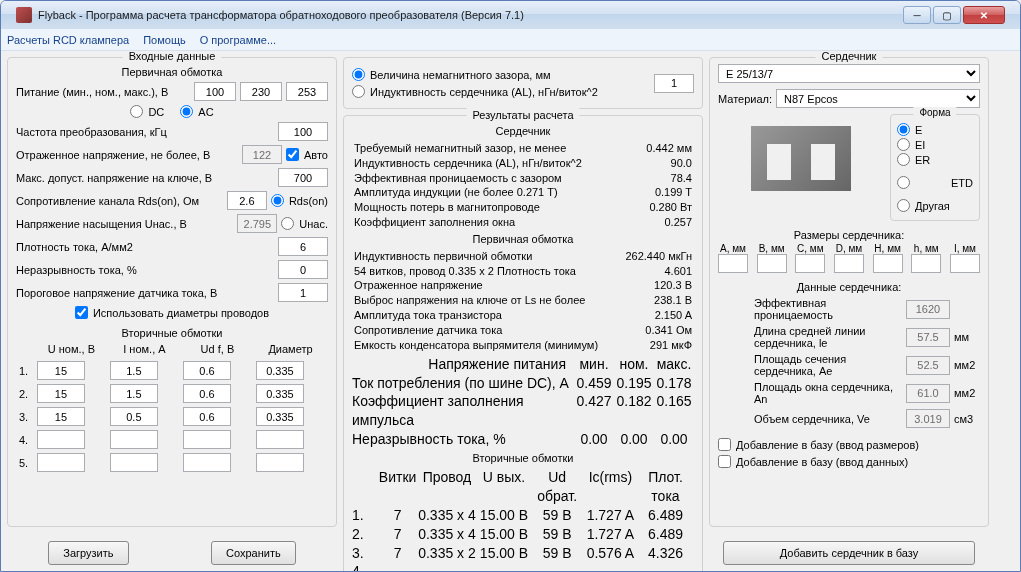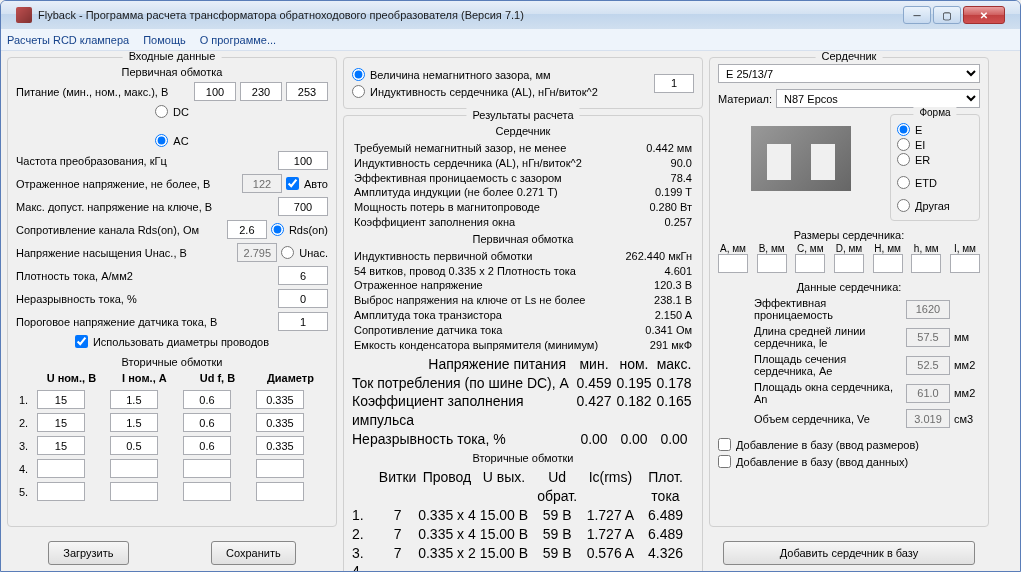--- a/index.html
+++ b/index.html
@@ -40,21 +40,21 @@
 .core-data-row { display:flex; align-items:center; margin:2px 0; }
 .core-data-row .lbl { flex:1;margin-left:36px; }
 .core-data-row input { width:44px; text-align:center; }
 .core-data-row .unit { width:26px; margin-left:4px; }
 .radio-lbl { display:flex; align-items:center; gap:2px; }
 .subhdr { text-align:center; margin:2px 0; }
 .tbl-hdr { display:flex; font-size:14px; }
 .tbl-hdr > div, .tbl-row > div { text-align:center; }
 .w28{width:28px}.w40{width:40px}.w64{width:64px}.w56{width:56px}.w60{width:60px}
 .scrollless{overflow:hidden;}
-.sec-inputs th { padding-bottom:3px; font-weight:bold; }
+.sec-inputs th { padding-bottom:3px; font-weight:normal; }
 .sec-inputs td { padding:1px; }
 .sec-inputs input { width:48px; text-align:center; }
 .focus-btn { border: 1px solid #3c7fb1; outline:1px dotted #222; outline-offset:-3px; }
 </style>
 </head>
 <body>
 
 <div class="window">
   <div class="titlebar">
     <div class="titlebar-icon"></div>
@@ -75,21 +75,21 @@
     <div class="panel col-left">
       <div class="group" style="flex:1; display:flex; flex-direction:column;">
         <div class="group-title">Входные данные</div>
         <div class="subhdr">Первичная обмотка</div>
         <div class="row">
           <div class="label">Питание (мин., ном., макс.), В</div>
           <input type="text" class="small-in" value="100" style="">
           <input type="text" class="small-in" value="230" style="">
           <input type="text" class="small-in" value="253" style="">
         </div>
-        <div class="row" style="justify-content:center; gap:16px;flex-direction:column;">
+        <div class="row" style="justify-content:center; gap:16px;">
           <label class="radio-lbl">
               <input type="radio" name="acdc" style="">
               <span>DC</span>
             </label>
           <label class="radio-lbl">
               <input type="radio" name="acdc" checked="" style="">
               <span>AC</span>
             </label>
         </div>
         <div class="row">
@@ -376,21 +376,21 @@
                   <span>E</span>
                 </label>
                 <label class="radio-lbl" style="display: flex; margin: 2px 0px;">
                   <input type="radio" name="shp" style="">
                   <span>EI</span>
                 </label>
                 <label class="radio-lbl" style="display: flex; margin: 2px 0px;">
                   <input type="radio" name="shp" style="">
                   <span>ER</span>
                 </label>
-                <label class="radio-lbl" style="display: flex; margin: 10px 0px;">
+                <label class="radio-lbl" style="display: flex; margin: 10px 0px; justify-content: space-between;">
                   <input type="radio" name="shp" style="">
                   <span>ETD</span>
                 </label>
                 <label class="radio-lbl" style="display: flex; margin: 2px 0px;">
                   <input type="radio" name="shp" style="">
                   <span>Другая</span>
                 </label>
               </div>
           </div>
         </div>

